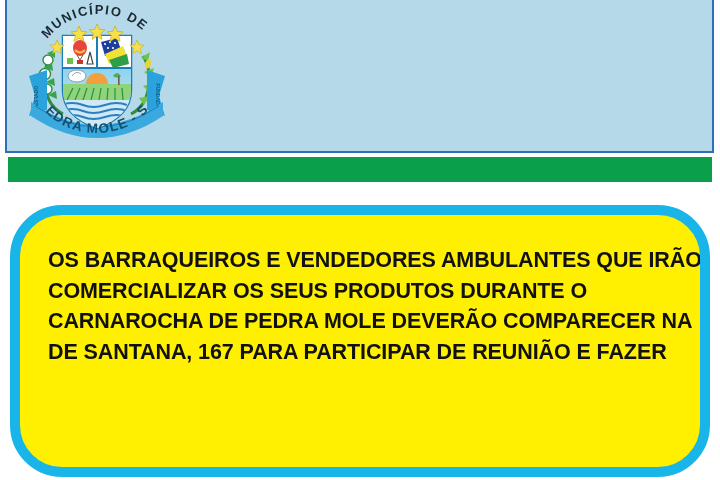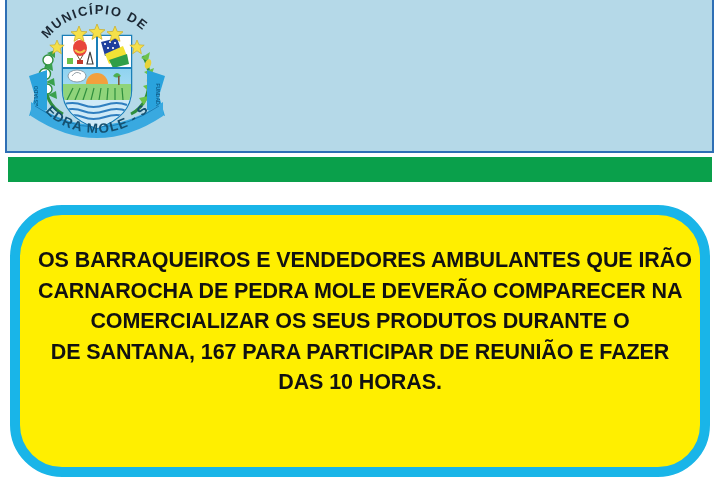--- a/index.html
+++ b/index.html
@@ -74,22 +74,21 @@
     border: 10px solid #19b5e8;
     border-radius: 52px;
     overflow: hidden;
   }
 
   .notice-body {
     position: absolute;
     left: 0;
     top: 30px;
     width: 100%;
-    padding: 0 18px;
-    text-align: center;
+    padding: 0 28px;
     font-size: 21.5px;
     font-weight: bold;
     line-height: 30.5px;
     color: #111111;
     letter-spacing: -0.1px;
   }
 
   .notice-body .ln { display: block; white-space: nowrap; }
 
   
@@ -220,20 +219,19 @@
       </svg>
     </div>
 
   </div>
 
   <div class="green-bar"></div>
 
   <div class="notice-box">
     <div class="notice-body">
       <span class="ln">OS BARRAQUEIROS E VENDEDORES AMBULANTES QUE IRÃO</span>
+      <span class="ln">COMERCIALIZAR OS SEUS PRODUTOS DURANTE O</span>
       <span class="ln">CARNAROCHA DE PEDRA MOLE DEVERÃO COMPARECER NA</span>
-      <span class="ln">COMERCIALIZAR OS SEUS PRODUTOS DURANTE O</span>
       <span class="ln">DE SANTANA, 167 PARA PARTICIPAR DE REUNIÃO E FAZER</span>
-      <span class="ln">DAS 10 HORAS.</span>
     </div>
   </div>
 
 </div>
 
 </body></html>

